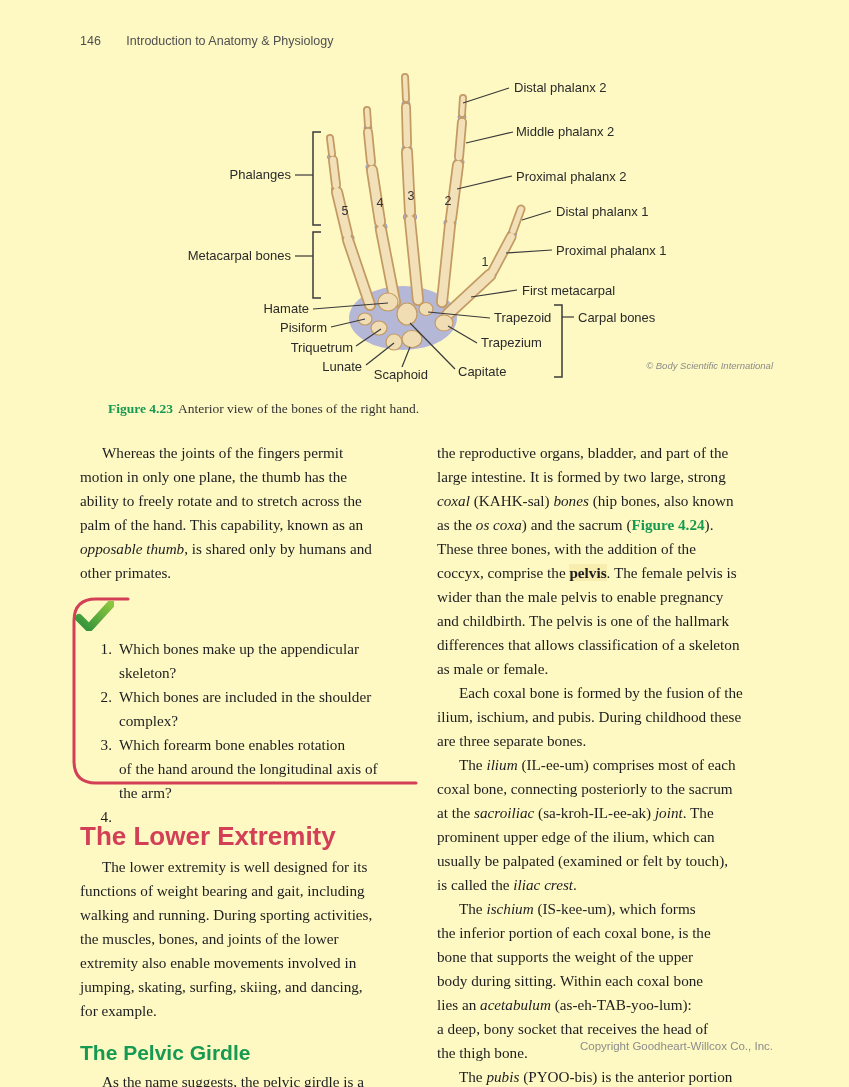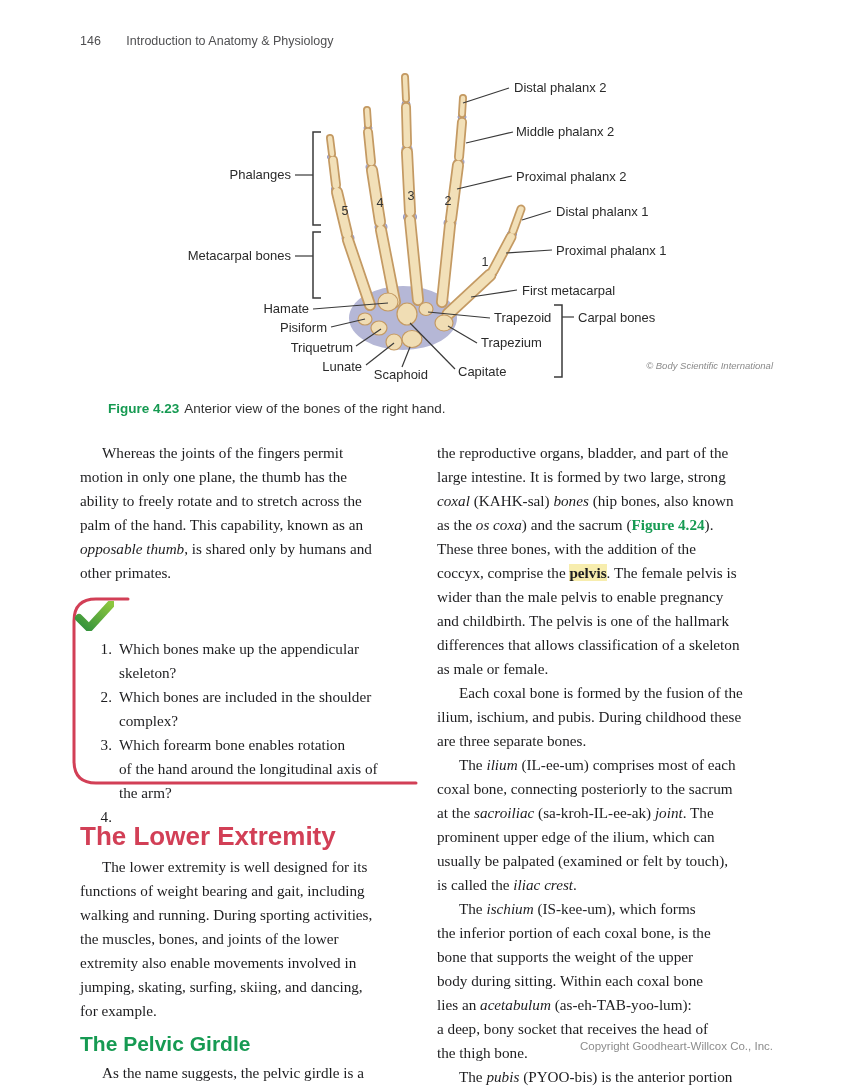--- a/index.html
+++ b/index.html
@@ -1,25 +1,25 @@
 <!DOCTYPE html>
 <html><head>
 <meta charset="utf-8">
 <style>
   * { margin:0; padding:0; box-sizing:border-box; }
   body { background:#9a9a9a; }
-  .page { position:relative; width:849px; height:1087px; background:#ffffff; margin:0 auto;
+  .page { position:relative; width:849px; height:1087px; background:#fef9c3; margin:0 auto;
           font-family:"Liberation Serif", serif; color:#1d1d1f; overflow:hidden; }
   .header { position:absolute; left:80px; top:34px; font-family:"Liberation Sans", sans-serif;
             font-size:12.5px; color:#4f4f51; }
   .header .pgnum { display:inline-block; margin-right:22px; }
   .fig-svg { position:absolute; left:85px; top:62px; }
   .credit { position:absolute; right:76px; top:360px; font-family:"Liberation Sans", sans-serif;
             font-size:9.5px; font-style:italic; color:#8a8a8a; }
-  .caption { position:absolute; left:80px; top:401px; font-family:Liberation Sans, sans-serif;
+  .caption { position:absolute; left:80px; top:401px; font-family:Liberation Serif, serif;
              font-size:13.5px; color:#333;padding-left:28px; }
   .caption .cap-label { color:#169a52; font-weight:bold; margin-right:5px; }
   .col { position:absolute; top:441px; width:345px; font-size:15.2px; line-height:24px; }
   .col-left  { left:80px; }
   .col-right { left:437px; }
   p.para { white-space:pre-line; margin:0; }
   p.indent { text-indent:22px; }
   i { font-style:italic; }
   .fig-ref { color:#169a52; font-weight:bold; }
   .hl { background:#f7edae; font-weight:bold; }
@@ -29,21 +29,21 @@
   .cyu-head { position:relative; display:flex; align-items:center; padding:8px 0 4px 8px; }
   .cyu-title { font-family:"Liberation Sans", sans-serif; font-weight:bold; font-size:20px;
                color:#d23f56; margin-left:8px; }
   .cyu-list { position:relative; padding:2px 4px 0 24px; }
   .q-row { display:flex; }
   .q-num { flex:none; width:22px; text-align:right; margin-right:7px; }
   .q-text { white-space:pre-line; }
   .h-red { font-family:"Liberation Sans", sans-serif; font-weight:bold; font-size:26px;
            color:#d23f56; margin:33px 0 7px 0; }
   .h-green { font-family:"Liberation Sans", sans-serif; font-weight:bold; font-size:21px;
-             color:#169a52; margin:9px 0 5px 0; }
+             color:#169a52; margin:18px 0 5px 0; }
   .footer { position:absolute; right:76px; top:1040px; font-family:"Liberation Sans", sans-serif;
             font-size:11.5px; color:#8c8c8c; }
   .fig-svg text { font-family:"Liberation Sans", sans-serif; font-size:13px; fill:#2a2a2a; }
   .fig-svg text.digit { font-size:12.5px; fill:#333; }
 </style>
 </head>
 <body>
 
 <div class="page">
 

